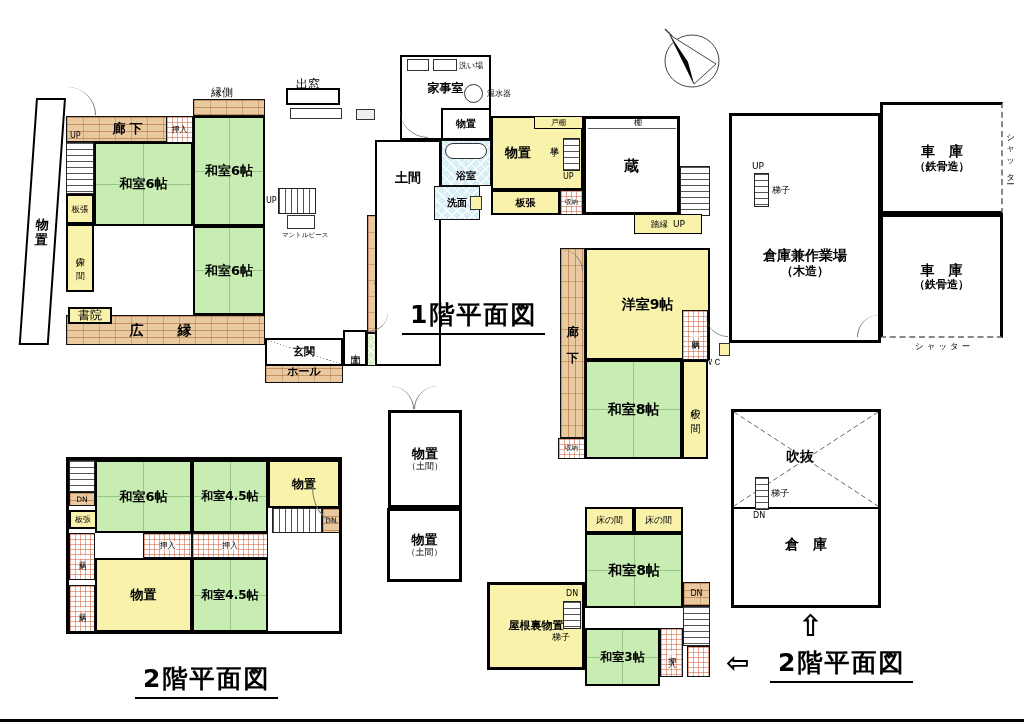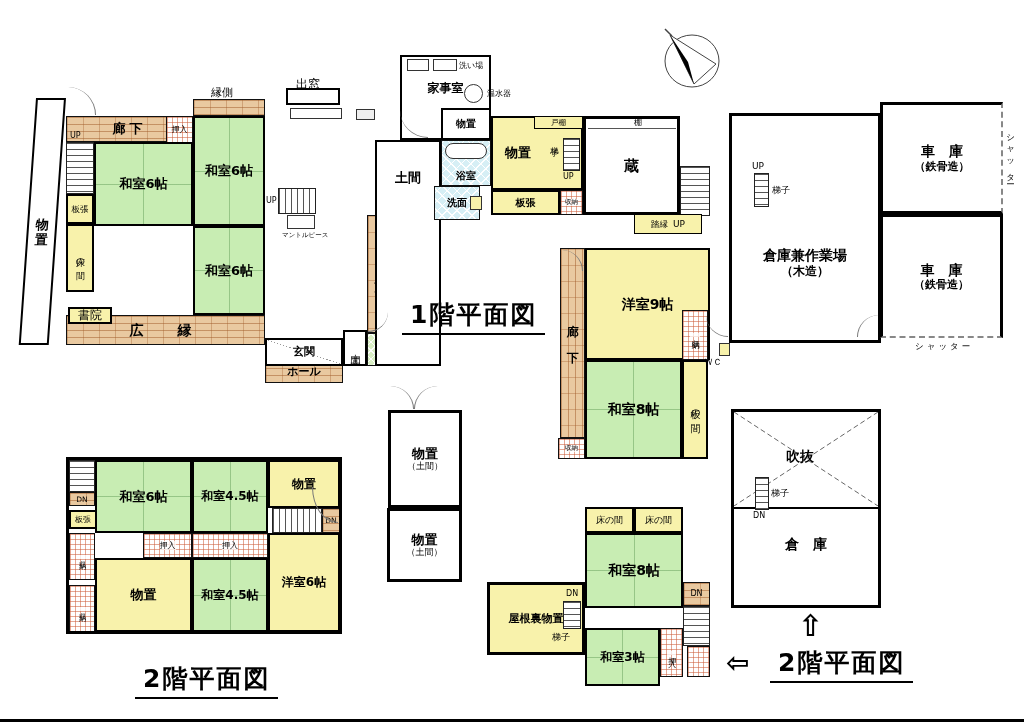--- a/index.html
+++ b/index.html
@@ -232,21 +232,21 @@
 
   <div class="room yel" style="left:585px;top:507px;width:49px;height:26px;">
     <span style="font-size:9px;">床の間</span>
   </div>
   <div class="room yel" style="left:634px;top:507px;width:49px;height:26px;">
     <span style="font-size:9px;">床の間</span>
   </div>
   <div class="room tatami seam" style="left:585px;top:533px;width:98px;height:75px;">
     <span class="b" style="font-size:14px;">和室8帖</span>
   </div>
-  <div class="room yel thick" style="left:487px;top:582px;width:98px;height:73px;">
+  <div class="room yel thick" style="left:487px;top:582px;width:98px;height:88px;">
     <span class="b" style="font-size:11px;">屋根裏物置</span>
   </div>
   <div class="lbl" style="left:566px;top:589px;font-size:8px;background:#f8f2ab;">DN</div>
   <div class="room sth" style="left:563px;top:601px;width:18px;height:28px;"></div>
   <div class="lbl" style="left:552px;top:631px;font-size:9px;background:#f8f2ab;">梯子</div>
   <div class="room tatami seam" style="left:585px;top:628px;width:75px;height:58px;">
     <span class="b" style="font-size:12px;">和室3帖</span>
   </div>
   <div class="room closet" style="left:660px;top:628px;width:23px;height:49px;">
     <span class="v" style="font-size:8px;background:rgba(255,255,255,.75);">押入</span>
@@ -287,23 +287,20 @@
     <span style="font-size:8px;background:rgba(255,255,255,.75);">押入</span>
   </div>
   <div class="room closet" style="left:192px;top:533px;width:76px;height:25px;">
     <span style="font-size:8px;background:rgba(255,255,255,.75);">押入</span>
   </div>
   <div class="room yel" style="left:95px;top:558px;width:97px;height:74px;">
     <span class="b" style="font-size:13px;">物置</span>
   </div>
   <div class="room tatami seam" style="left:192px;top:558px;width:76px;height:74px;">
     <span class="b" style="font-size:12px;">和室4.5帖</span>
-  </div>
-  <div class="room yel" style="left:268px;top:533px;width:72px;height:99px;">
-    <span class="b" style="font-size:12px;">洋室6帖</span>
   </div>
   <div style="position:absolute;left:66px;top:457px;width:276px;height:177px;border:3px solid #000;box-sizing:border-box;pointer-events:none;"></div>
   <div class="title" style="left:135px;top:662px;">2階平面図</div>
 
   <div class="arc" style="left:68px;top:87px;width:28px;height:28px;border-width:0 1.2px 0 0;border-radius:0 100% 0 0;"></div>
   <div class="arc" style="left:400px;top:110px;width:28px;height:28px;border-width:0 0 1.2px 0;border-radius:0 0 0 100%;"></div>
   <div class="arc" style="left:562px;top:250px;width:21px;height:21px;border-width:0 1.2px 0 0;border-radius:0 100% 0 0;"></div>
   <div class="arc" style="left:368px;top:312px;width:20px;height:20px;border-width:0 0 1.2px 0;border-radius:0 0 100% 0;"></div>
   <div class="arc" style="left:706px;top:315px;width:22px;height:22px;border-width:0 0 1.2px 0;border-radius:0 0 0 100%;"></div>
   <div class="arc" style="left:857px;top:315px;width:22px;height:22px;border-width:0 0 0 1.2px;border-radius:100% 0 0 0;"></div>

